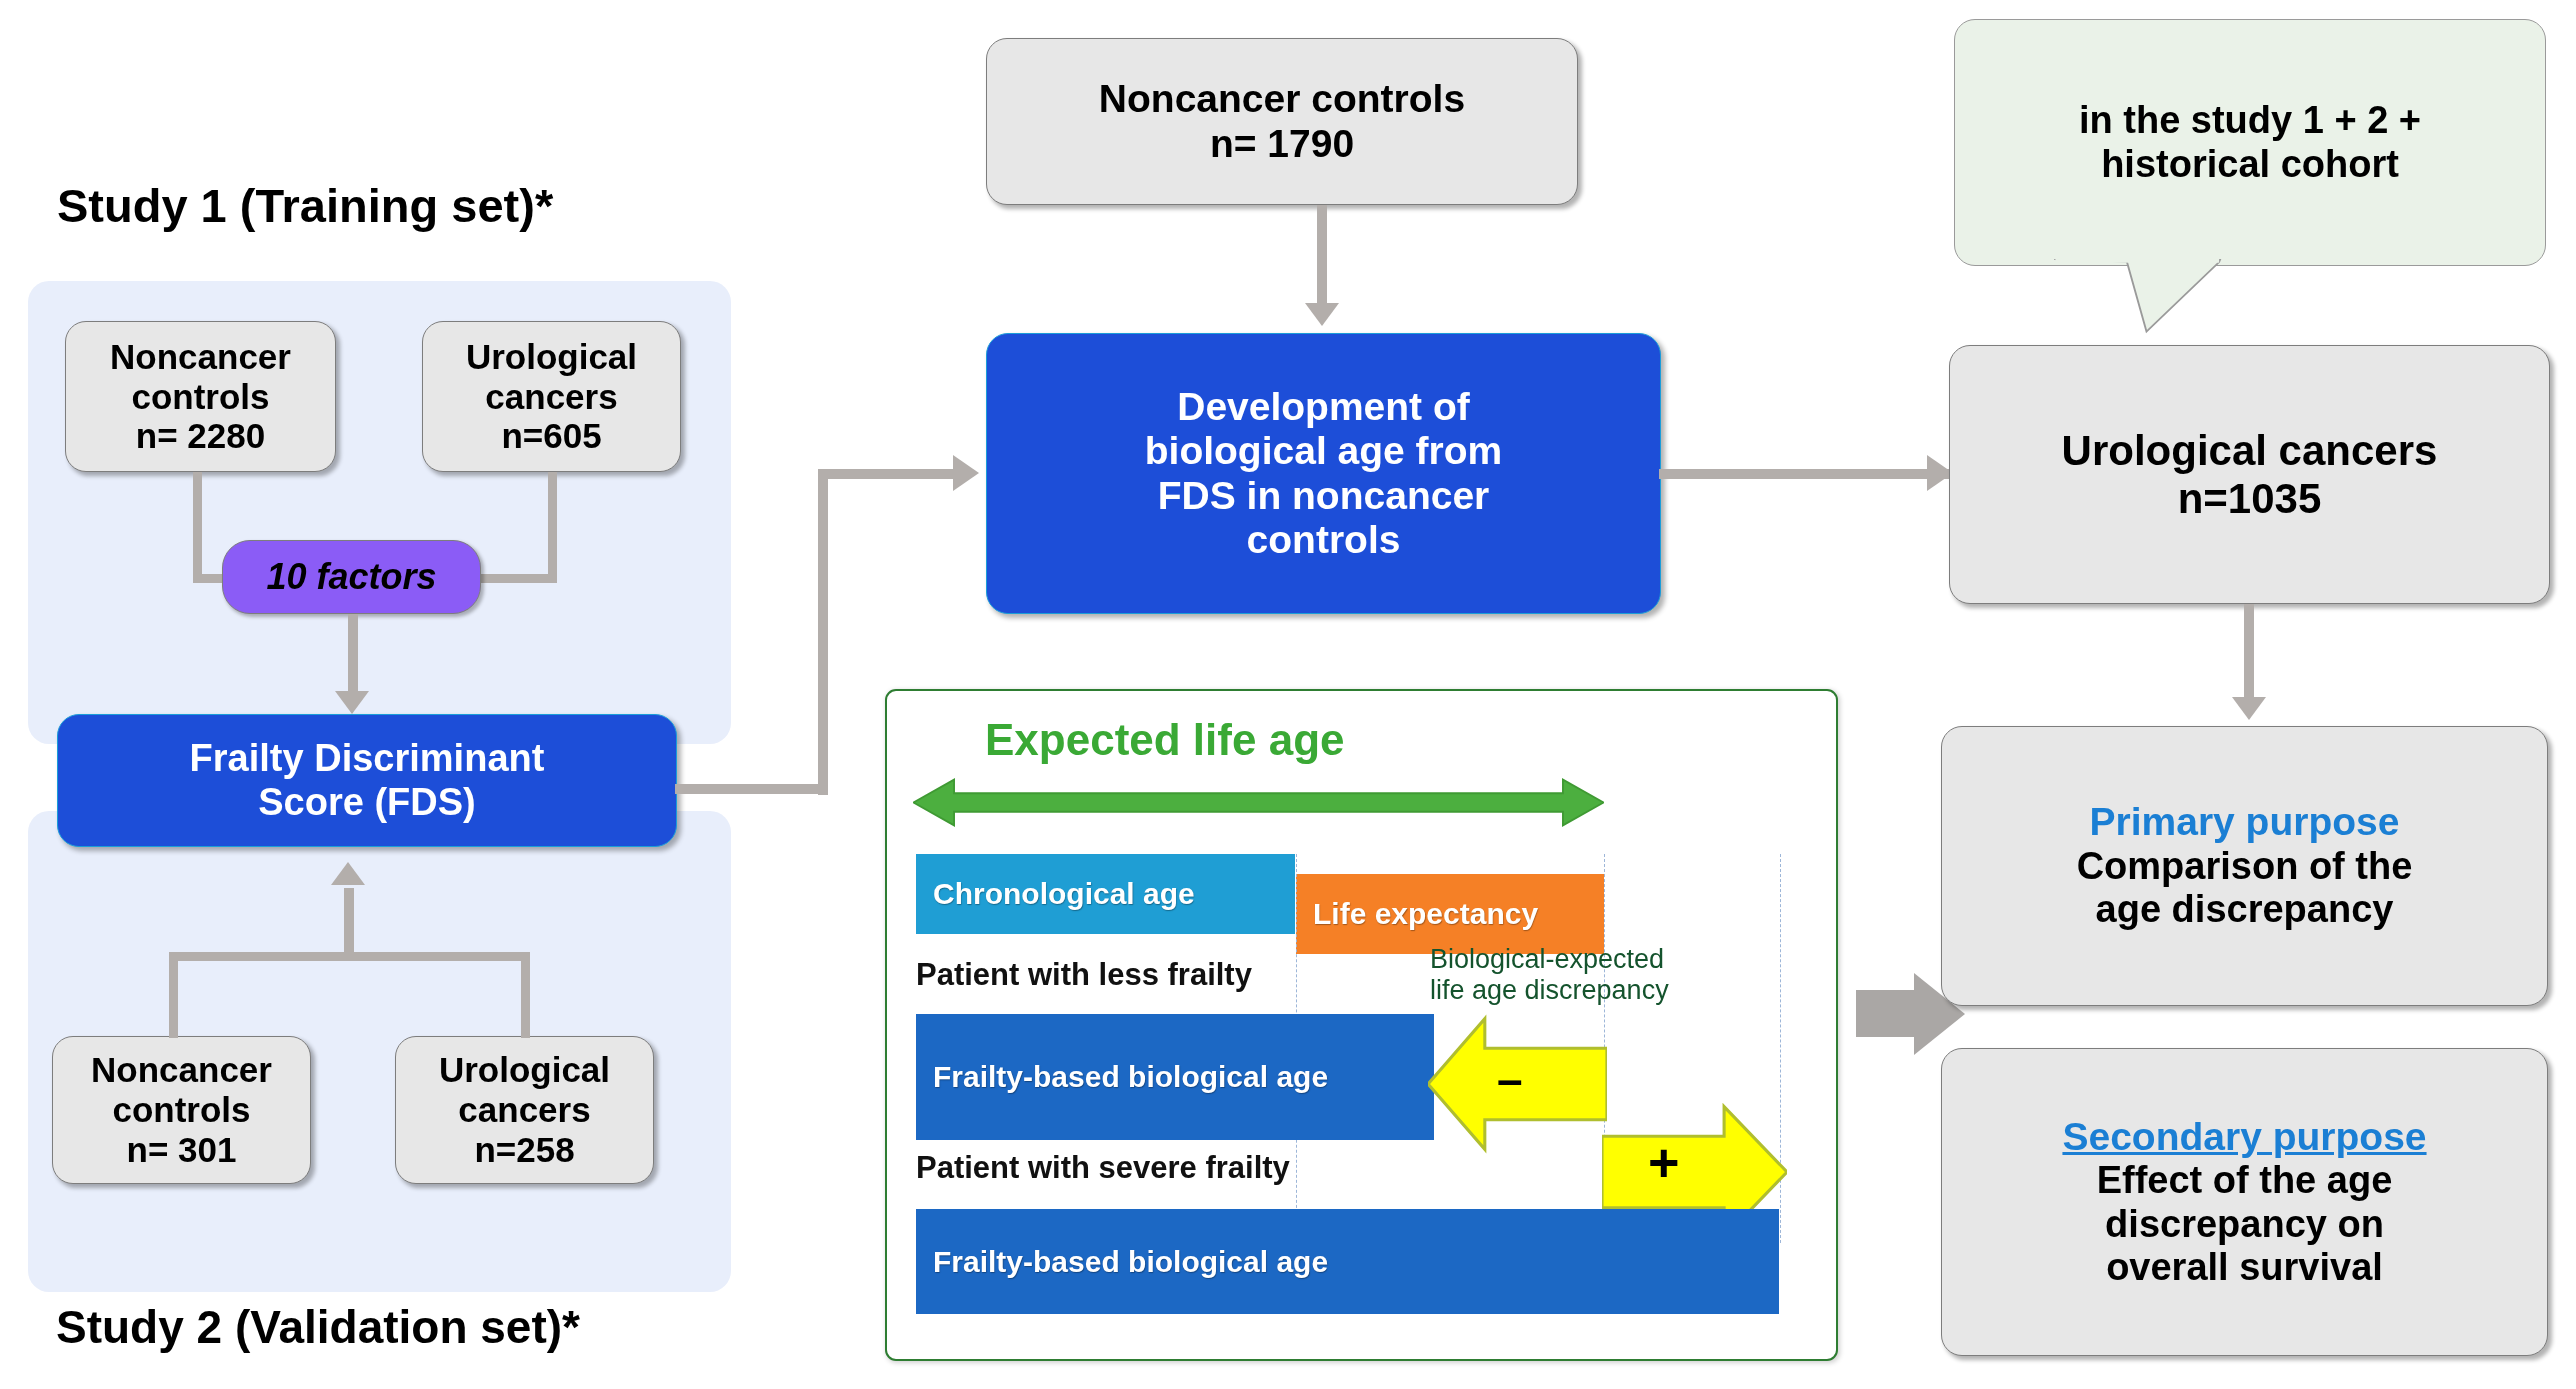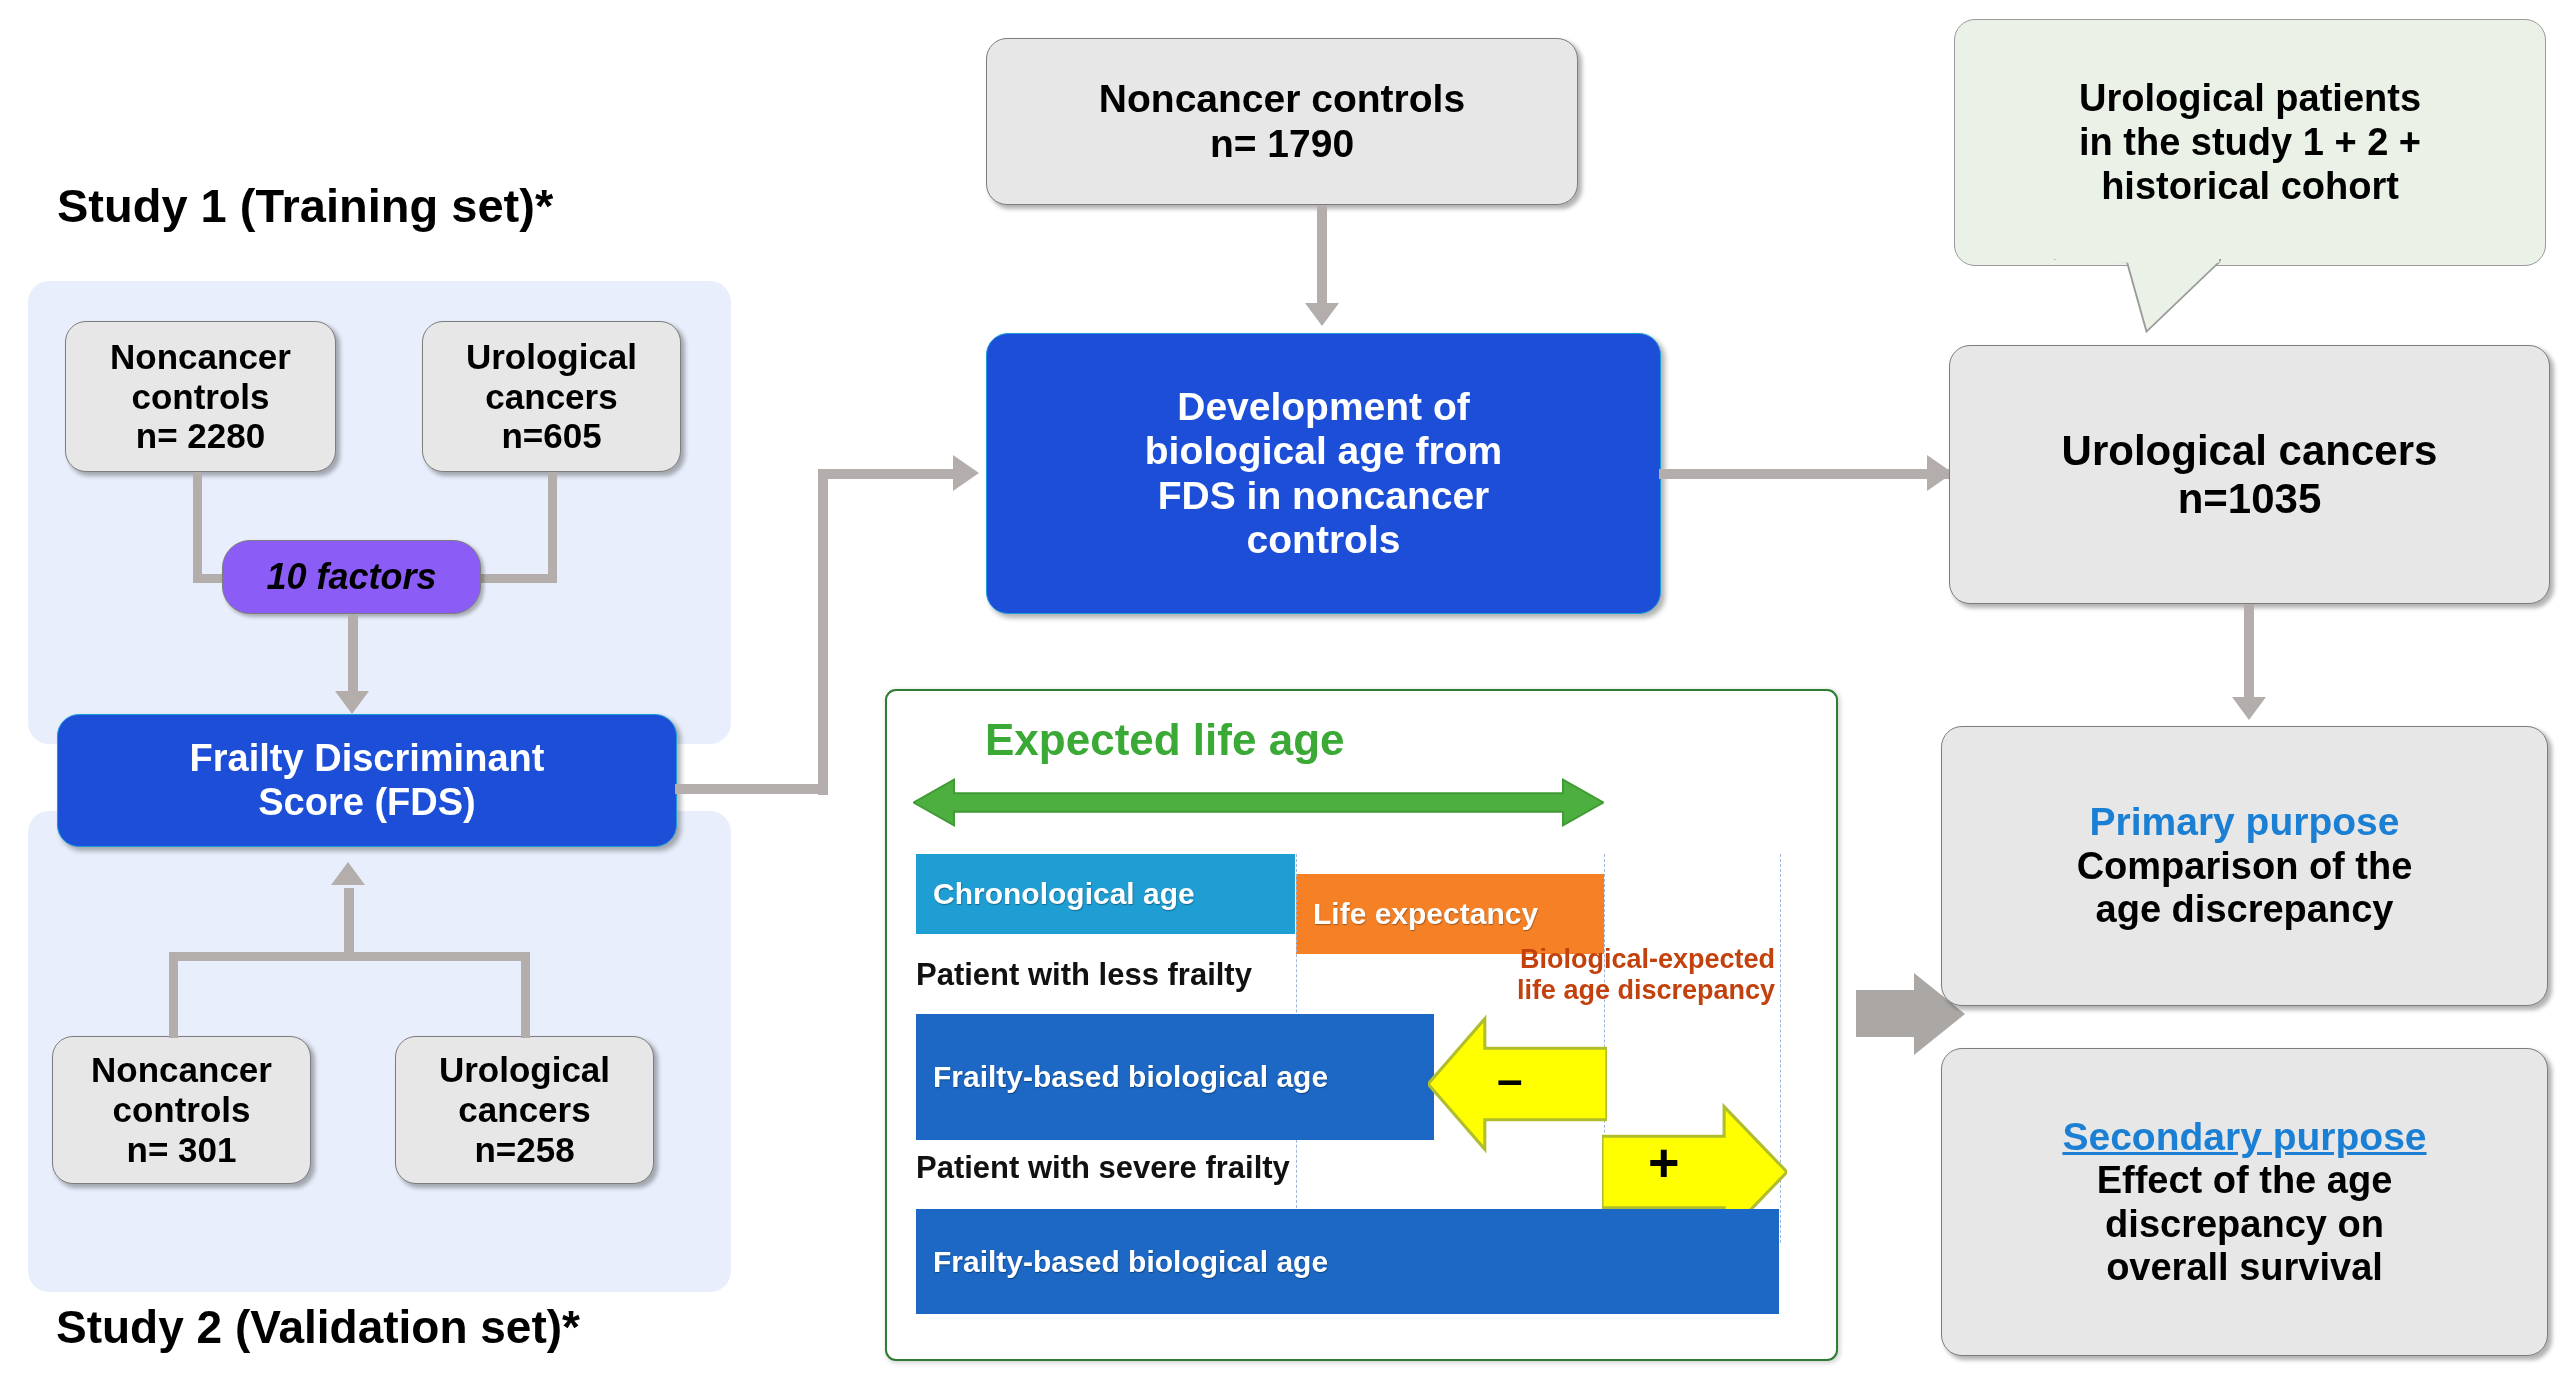--- a/index.html
+++ b/index.html
@@ -135,21 +135,21 @@
   }
   .bar-chrono{background:#1f9ed4;}
   .bar-life{background:#f58026;}
   .bar-bio{background:#1c68c4;}
   .inset-label{
     position:absolute;
     font-weight:bold;color:#111;white-space:nowrap;
   }
   .inset-note{
     position:absolute;
-    font-weight:bold;color:#c2410c;text-align:right;line-height:1.15;
+    font-weight:normal;color:#14532d;text-align:left;line-height:1.15;
   }
   .dash-v{
     position:absolute;
     border-left:1.2px dashed #9db6d8;
   }
 
   
   .yarrow-left{position:absolute;}
   .yarrow-right{position:absolute;}
   .ysign{
@@ -280,21 +280,20 @@
   <div class="inset-label" style="left:916px;top:1150px;font-size:31px;">Patient with severe frailty</div>
 
   <div class="bar bar-bio" style="left:916px;top:1209px;width:863px;height:105px;font-size:30px;">Frailty-based biological age</div>
 
   <div class="block-arrow" style="left:1856px;top:973px;width:111px;height:81px;background:transparent;">
     <div class="shaft"></div>
     <div class="head"></div>
   </div>
 
   <div class="callout" style="left:1954px;top:18.5px;width:592px;height:247px;font-size:38px;flex-direction:column;">
-    <span>Urological patients</span>
     <span>in the study 1 + 2 +</span>
     <span>historical cohort</span>
   </div>
   <svg class="abs" style="left:2054px;top:259px;width:185px;height:80px;" viewBox="0 0 300 130">
     <polygon points="0,0 270,0 268,5 150,118 118,4" fill="#eaf2e8" stroke="#9a9a9a" stroke-width="3"></polygon>
     <rect x="2" y="0" width="266" height="6" fill="#eaf2e8"></rect>
   </svg>
 
   <div class="node gray-node" style="left:1949px;top:345px;width:601px;height:259px;font-size:42px;flex-direction:column;">
     <span>Urological cancers</span>

